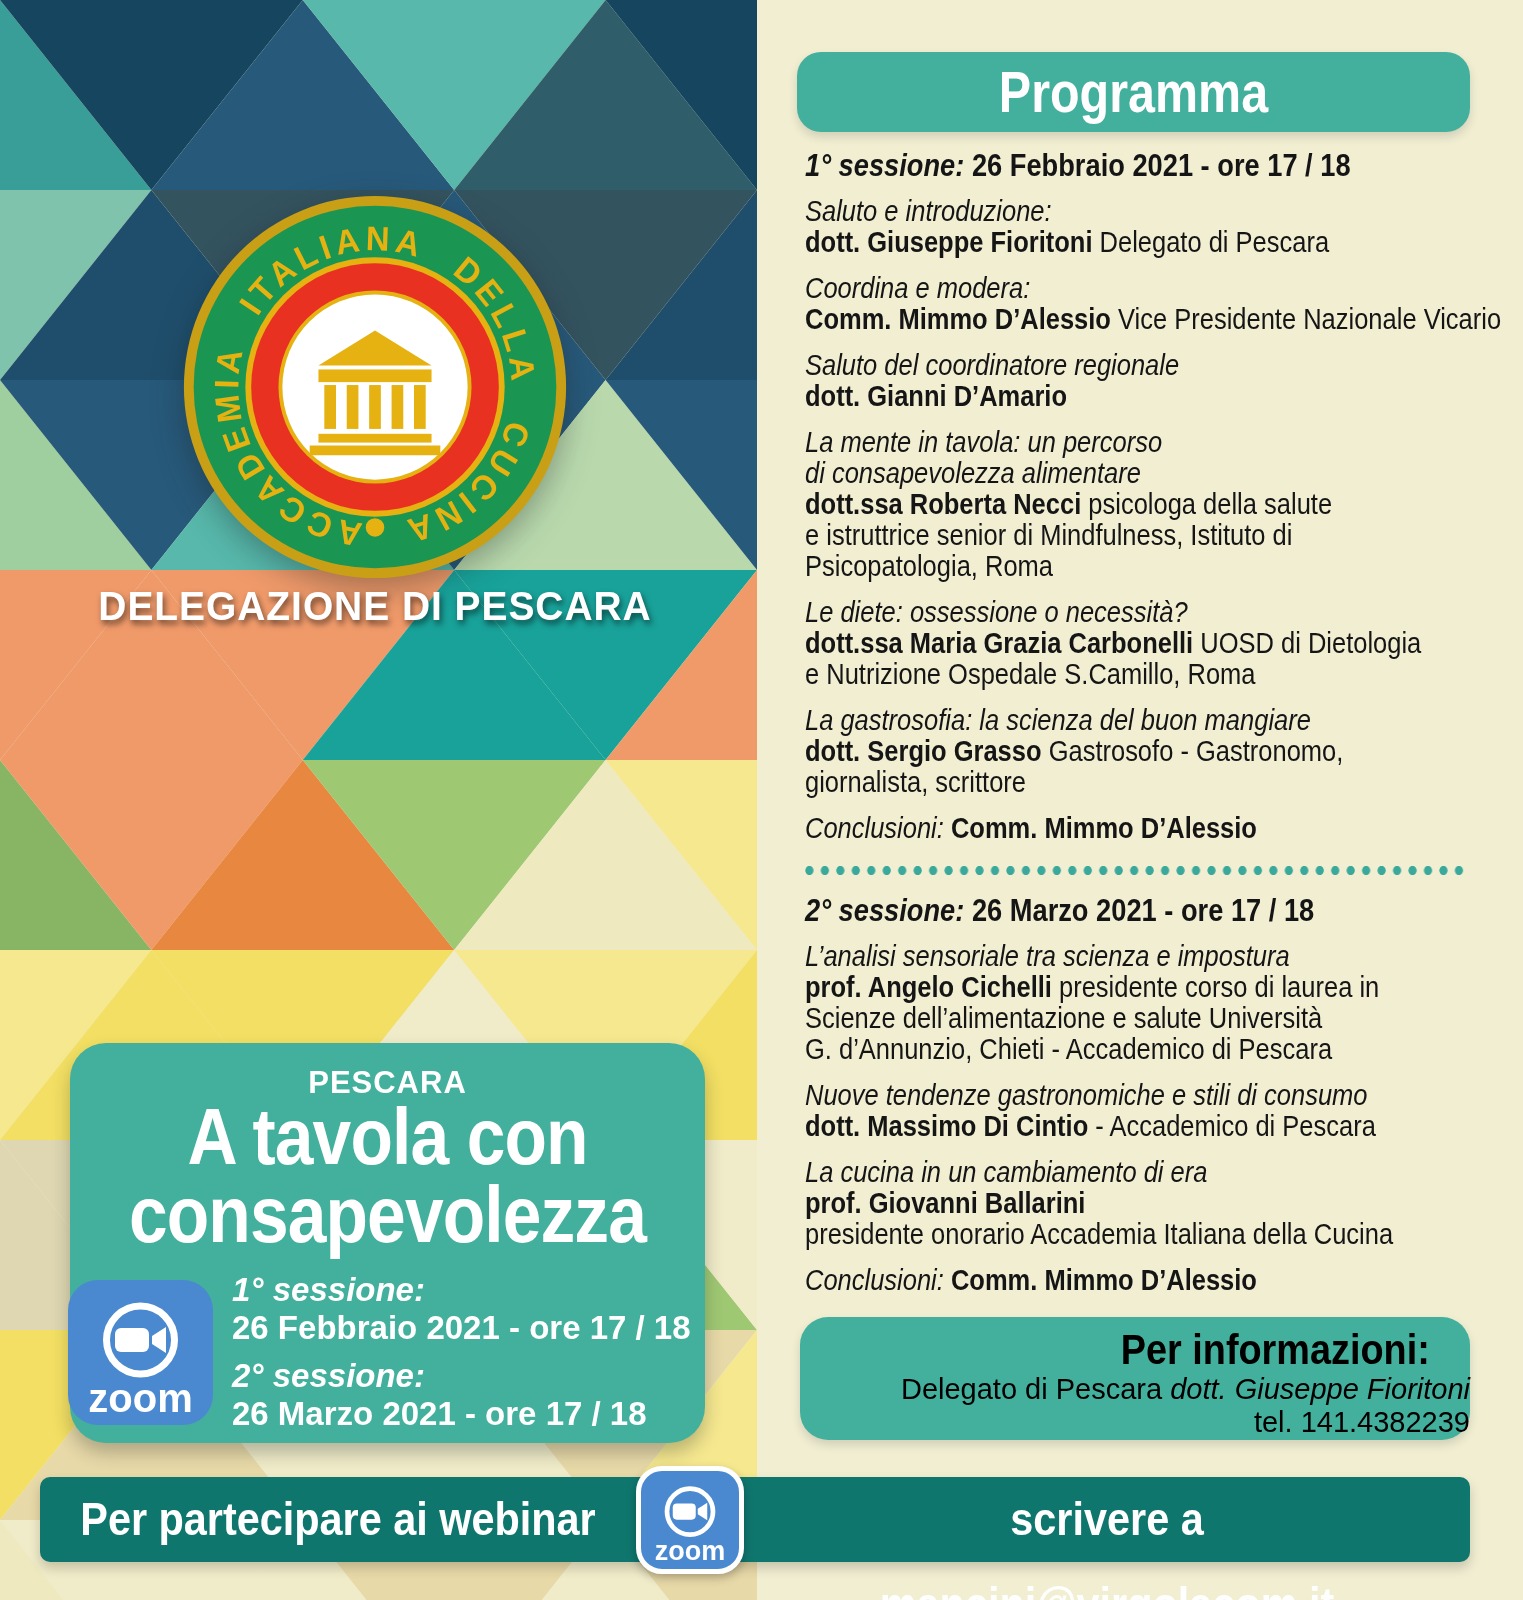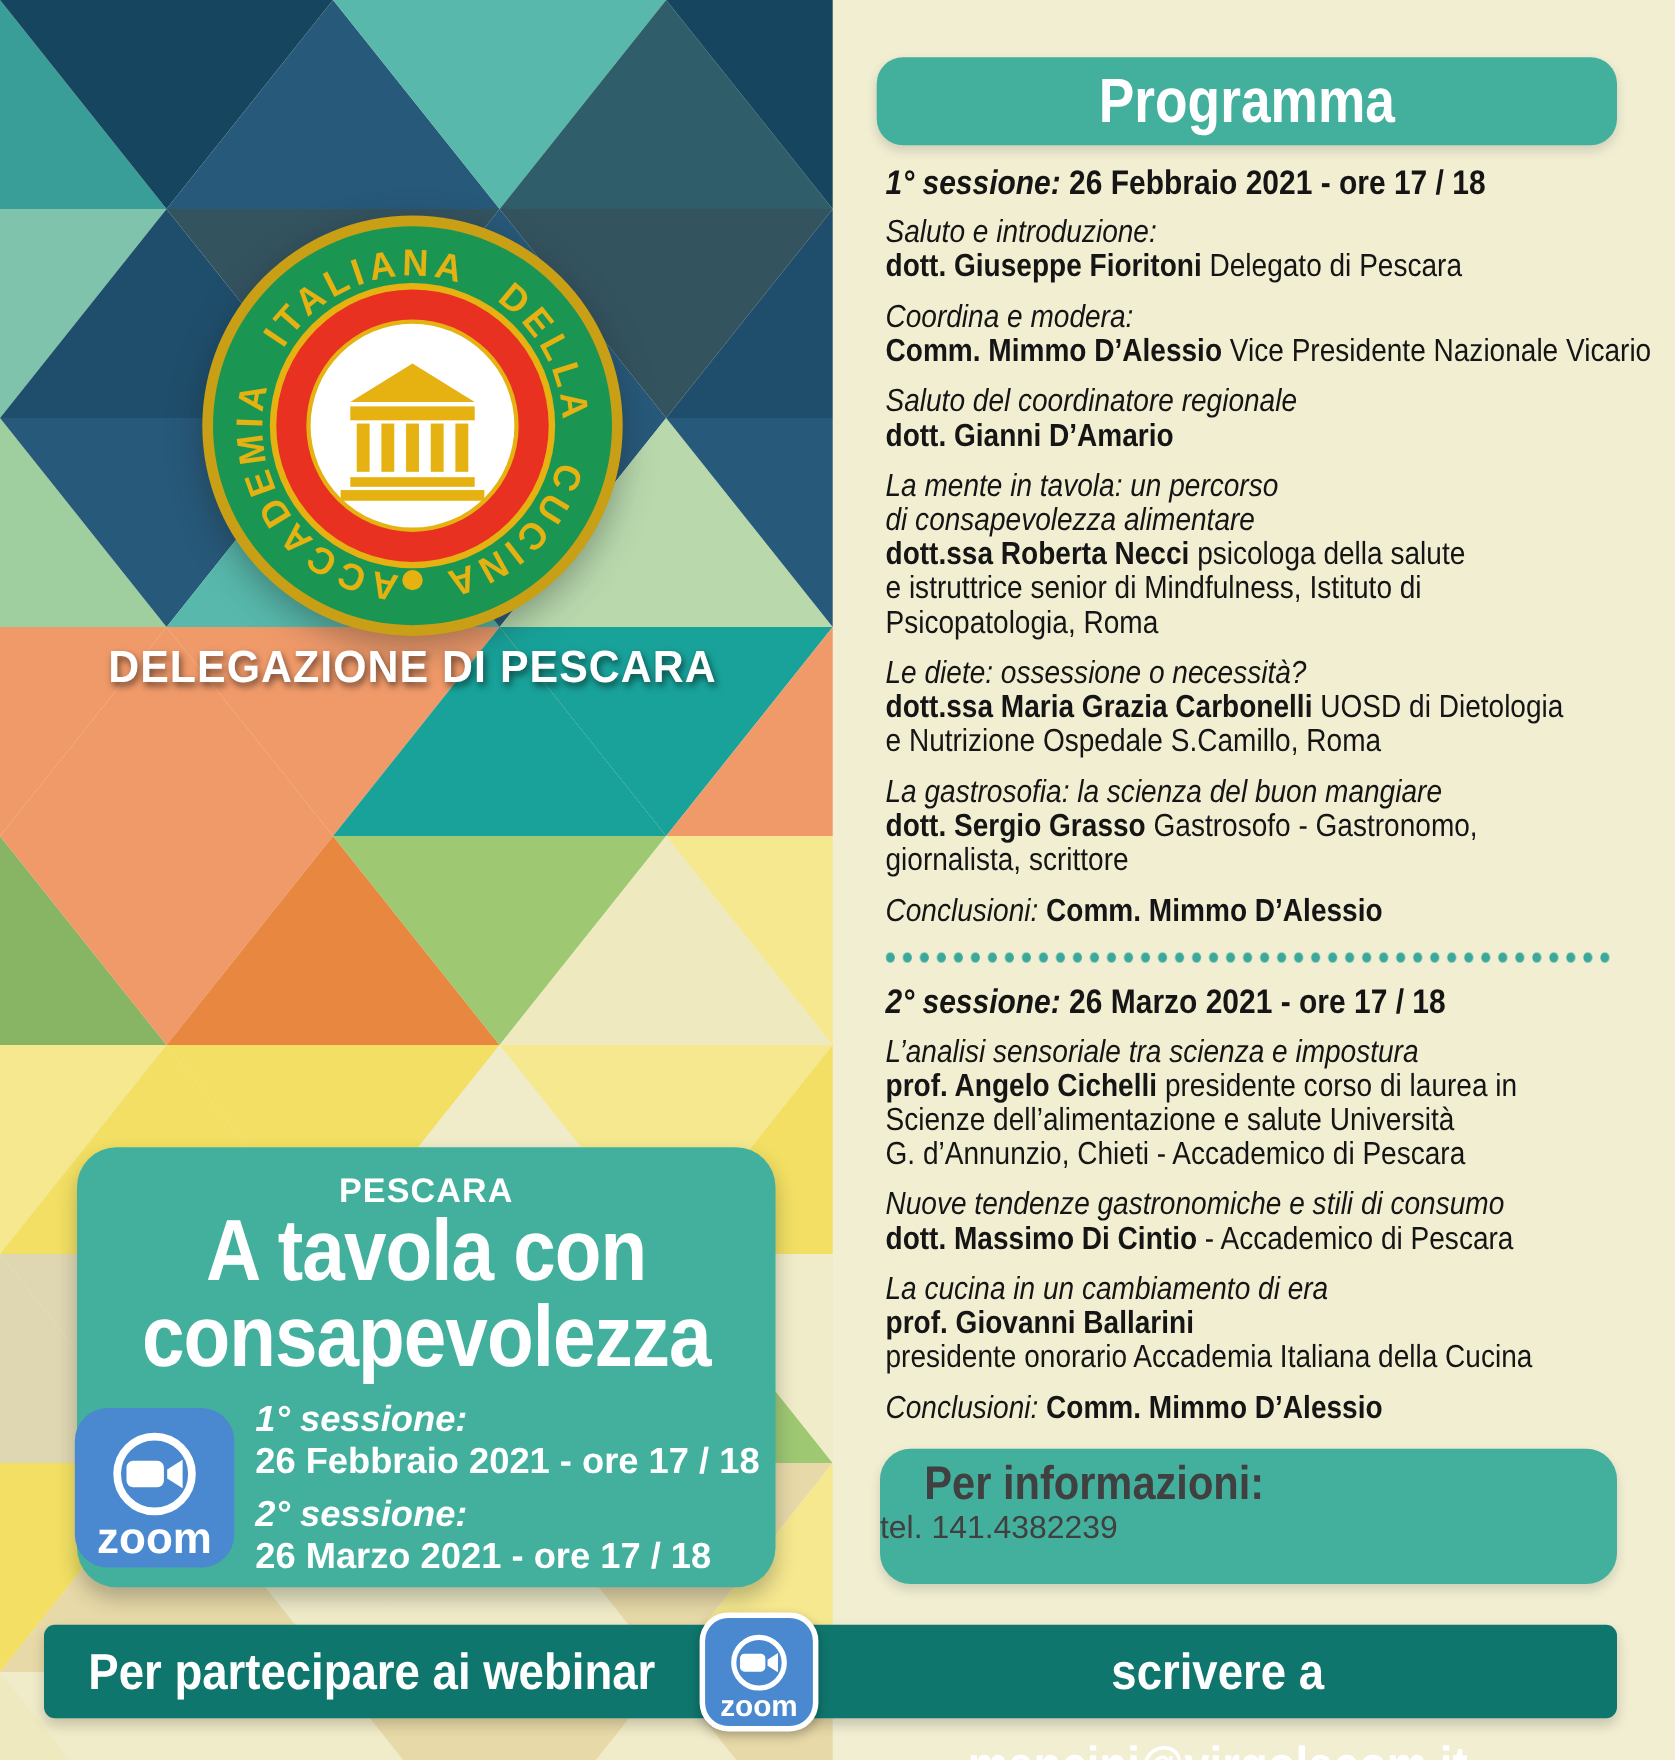--- a/index.html
+++ b/index.html
@@ -48,21 +48,21 @@
   .para{margin-bottom:15px;}
   span.r{font-weight:400;font-style:normal;}
   span.b{font-weight:700;font-style:normal;}
   span.i{font-style:italic;font-weight:400;}
   span.bi{font-weight:700;font-style:italic;}
   .dots{height:9px;width:756px;margin:22px 0 20px 0;
         background-image:radial-gradient(circle at 5px 4.5px,#3aa99c 4.2px,rgba(58,169,156,0) 5px);
         background-size:17.6px 9px;background-repeat:repeat-x;}
 
   #info-box{position:absolute;left:800px;top:1317px;width:670px;height:123px;border-radius:28px;
-        background:#43b09d;color:#404040;text-align:left;box-shadow:0 5px 10px rgba(30,40,40,.15);}
+        background:#43b09d;color:#000000;text-align:right;box-shadow:0 5px 10px rgba(30,40,40,.15);}
   .info-title{font-size:43px;font-weight:bold;line-height:48px;margin-top:8px;transform:scaleX(.88);}
   .info-line{font-size:29px;line-height:33px;}
 
   
   #bar{position:absolute;left:40px;top:1477px;width:1430px;height:85px;border-radius:10px;
         background:#0f766e;box-shadow:0 6px 12px rgba(0,0,0,.18);}
   #bar-left{position:absolute;left:0;top:0;width:596px;height:85px;line-height:85px;text-align:center;
         font-size:46px;font-weight:bold;color:#fff;transform:scaleX(.9);}
   #bar-right{position:absolute;left:704px;top:0;width:726px;height:85px;line-height:85px;text-align:center;
         font-size:46px;font-weight:bold;color:#fff;transform:scaleX(.9);}
@@ -232,20 +232,21 @@
         <div class="pl"><span class="b">prof. Giovanni Ballarini</span></div>
         <div class="pl"><span class="r">presidente onorario Accademia Italiana della Cucina</span></div>
       </div>
       <div class="para">
         <div class="pl"><span class="i">Conclusioni:</span><span class="b"> Comm. Mimmo D’Alessio</span></div>
       </div>
     </div>
 
   <div id="info-box">
     <div class="info-title">Per informazioni:</div>
+    <div class="info-line" id="info-line1"><span class="r">Delegato di Pescara </span><span class="i">dott. Giuseppe Fioritoni</span></div>
     <div class="info-line">tel. 141.4382239</div>
   </div>
 
   <div id="bar">
     <div id="bar-left">Per partecipare ai webinar</div>
     <div id="bar-right">scrivere a mancini@virgolacom.it</div>
   </div>
 
   <div id="zoom-badge-2">
     <svg class="zoom-svg" viewBox="0 0 145 145">

